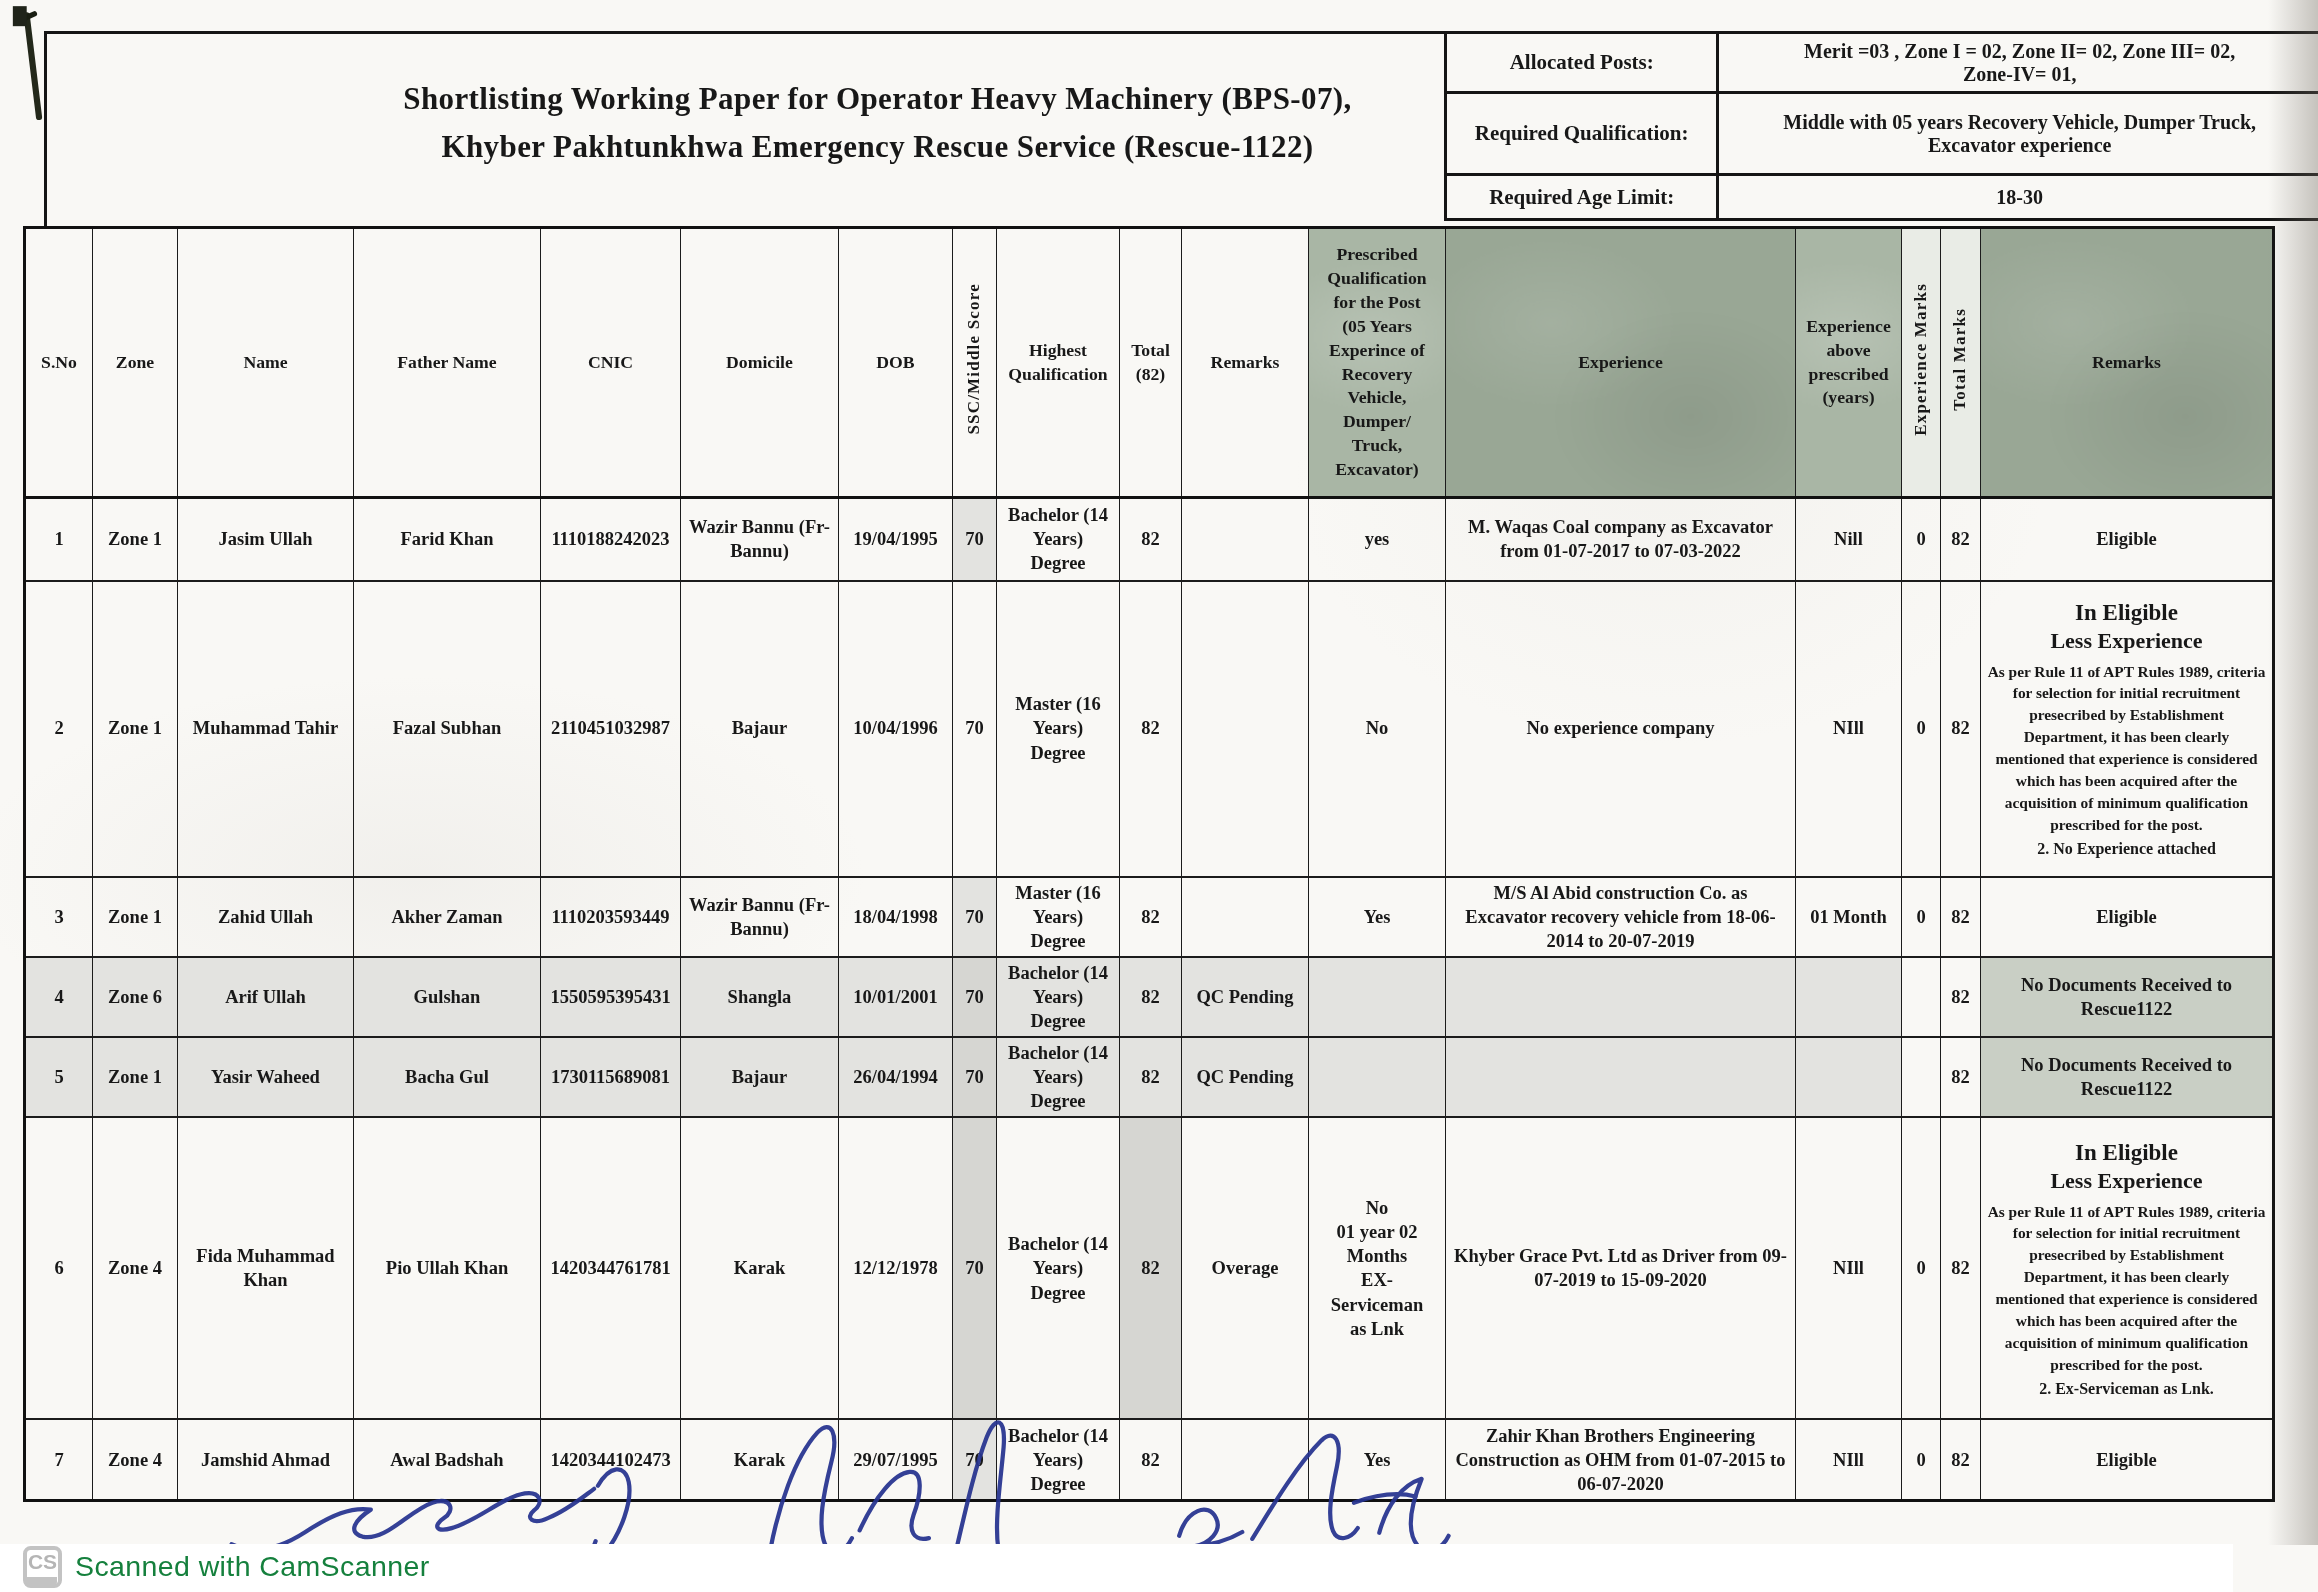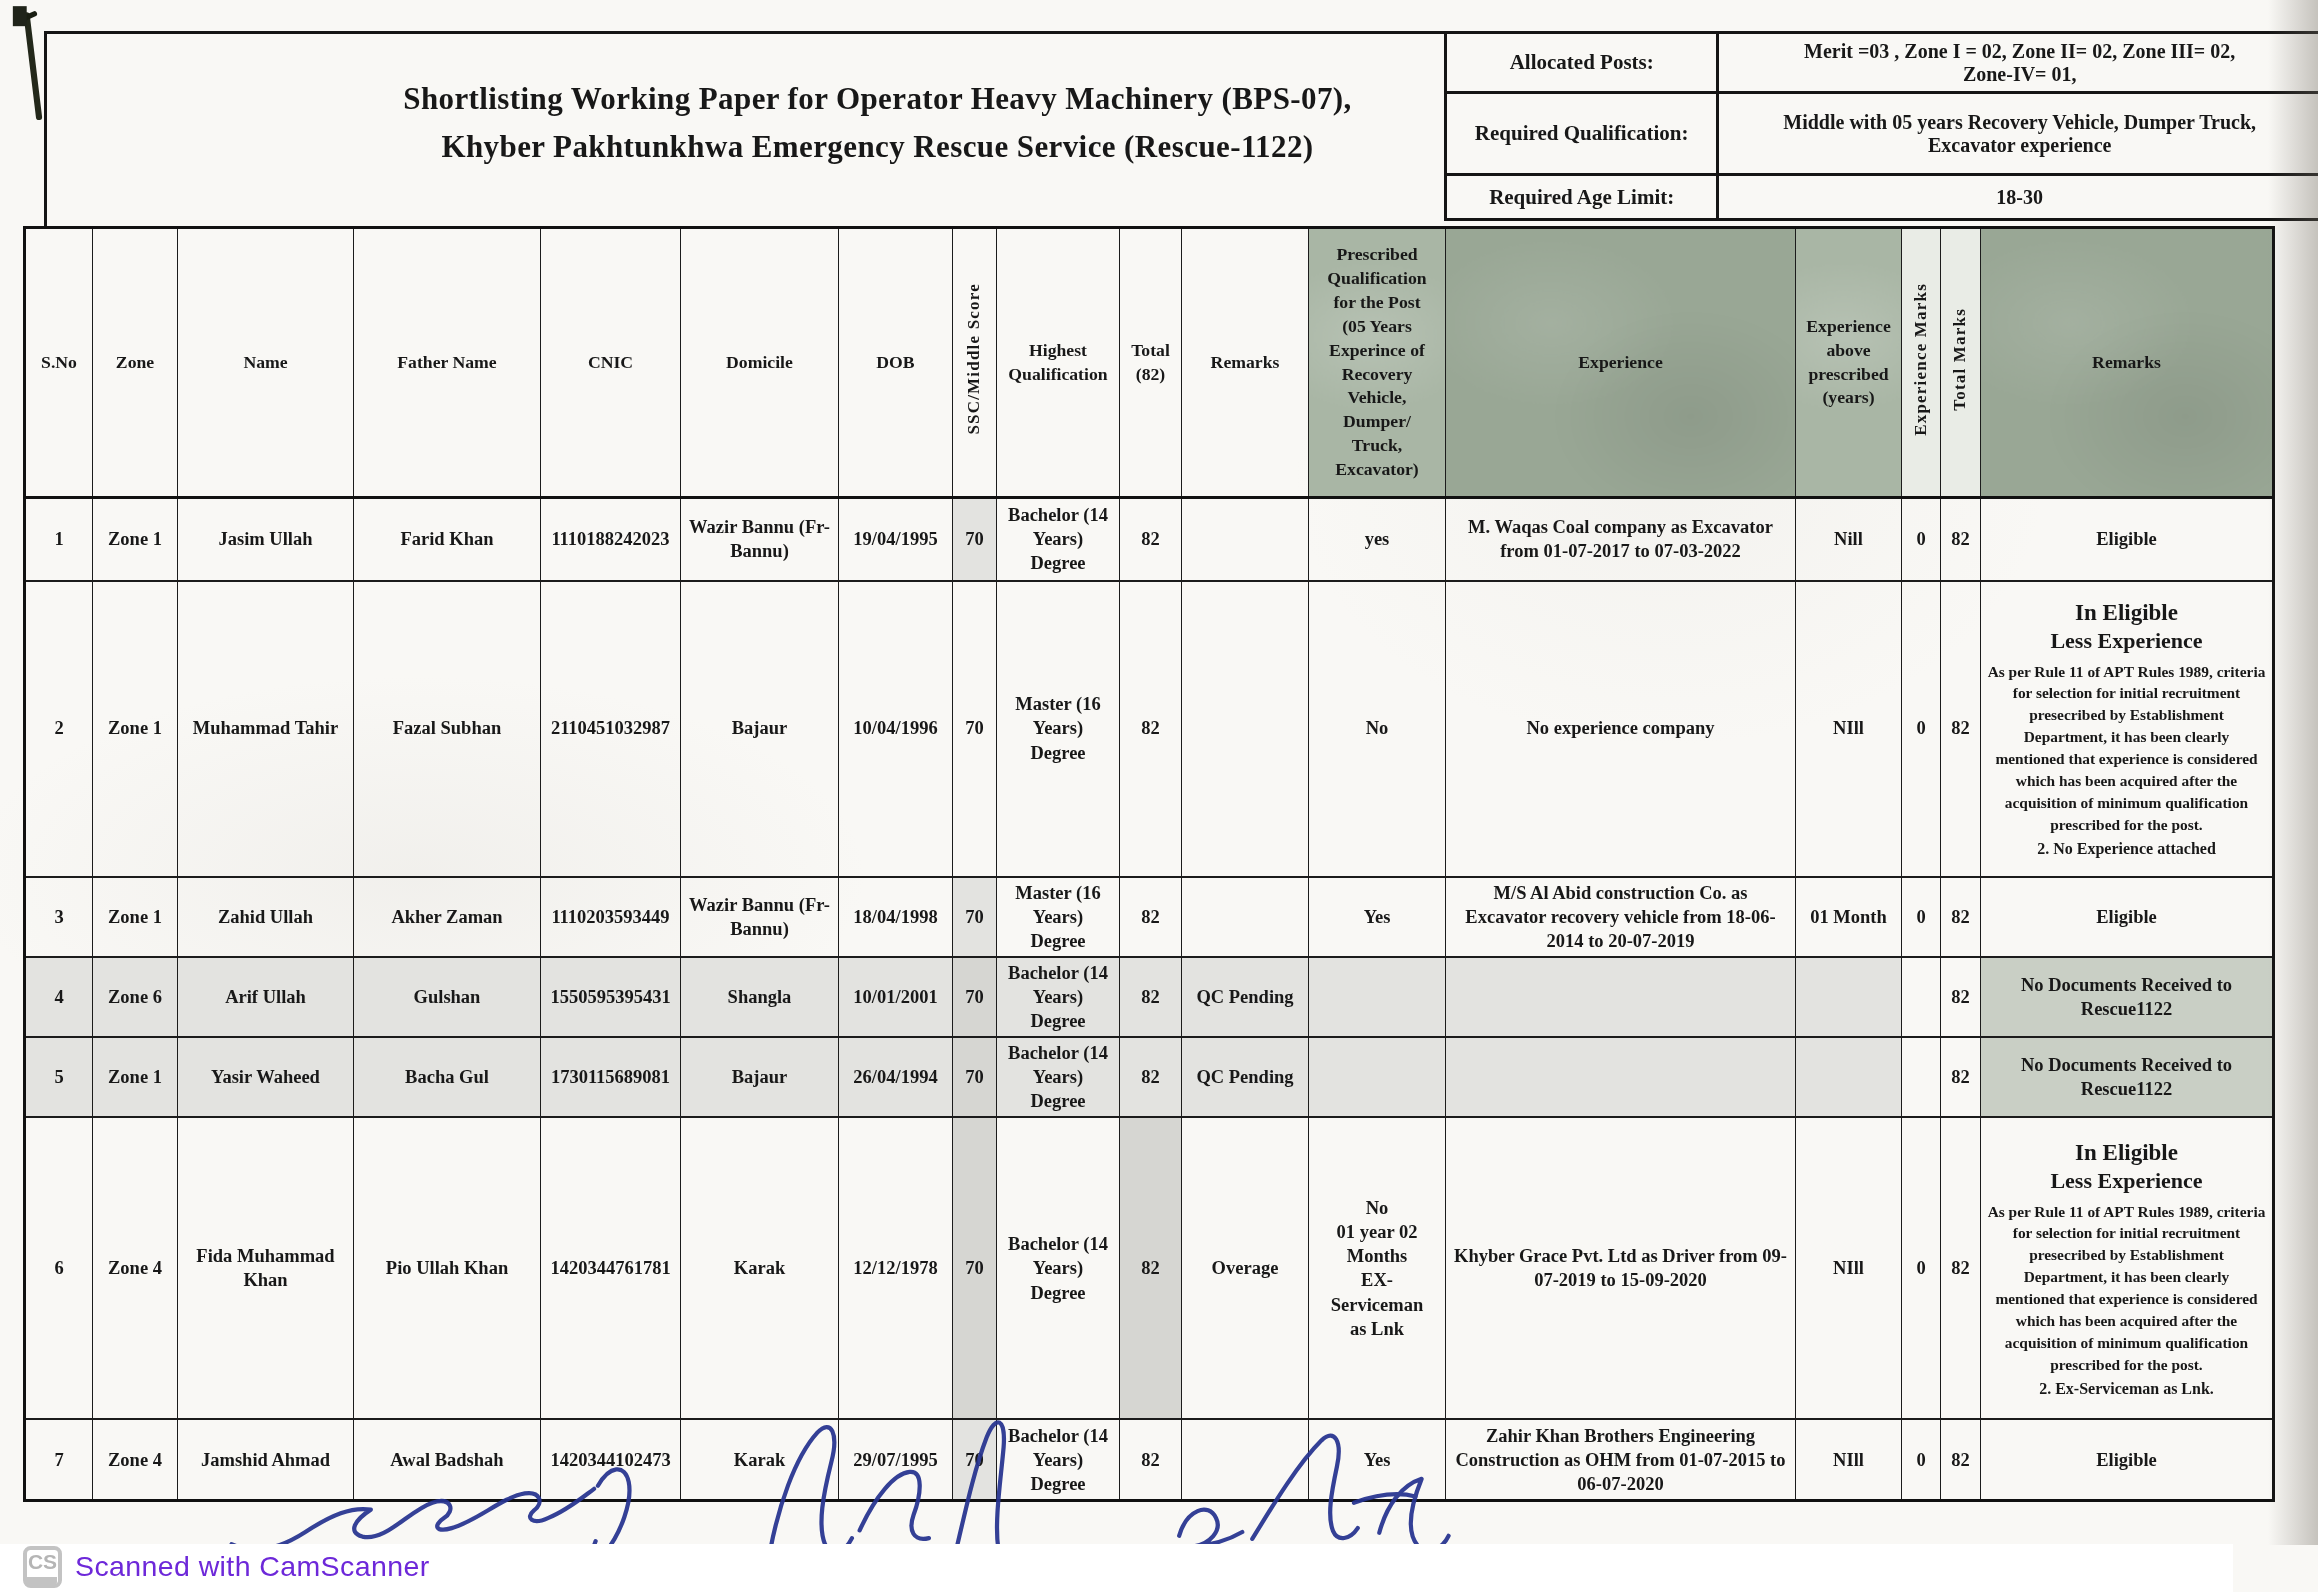--- a/index.html
+++ b/index.html
@@ -68,21 +68,21 @@
 
   
   .scanfooter { position:absolute; left:0; bottom:0; width:2233px; height:48px; background:#ffffff; z-index:6; }
   .cs-badge { position:absolute; left:23px; top:1.5px; width:39px; height:42px; border:4.6px solid #c3c3c3;
     border-radius:7.7px; background:#fff; box-sizing:border-box; }
   .cs-badge .cs { position:absolute; top:0.8px; left:0; width:100%; text-align:center;
     font-family:"Liberation Sans", sans-serif; font-weight:bold; font-size:21px; color:#b5b5b5; }
   .cs-badge::after { content:""; position:absolute; left:-0.8px; bottom:-1.5px; width:31px; height:8.5px;
     background:#c3c3c3; border-radius:0 0 3.1px 3.1px; }
   .scan-text { position:absolute; left:75px; top:6.2px; font-family:"Liberation Sans", sans-serif;
-    font-size:28.5px; color:#6d28d9; letter-spacing:0.4px; }
+    font-size:28.5px; color:#15803d; letter-spacing:0.4px; }
 </style>
 </head>
 <body>
 
 <div class="page">
 
   <svg class="sig-svg" style="z-index:3" width="2319" height="1592" viewBox="0 0 3011 2068">
     <path d="M 34 20 L 50 152" stroke="#23281a" stroke-width="8" fill="none" stroke-linecap="round"></path>
     <path d="M 26 26 L 44 18" stroke="#1a1e12" stroke-width="7" fill="none" stroke-linecap="round"></path>
     <rect x="16" y="8" width="18" height="26" fill="#20241a"></rect>

